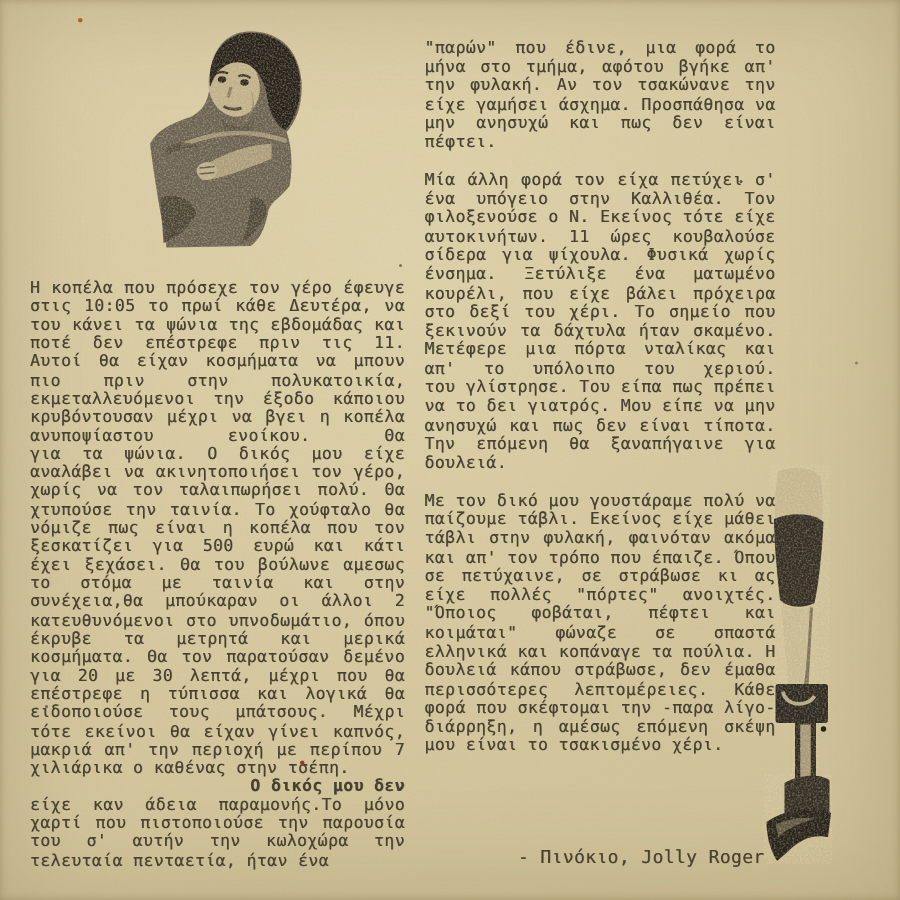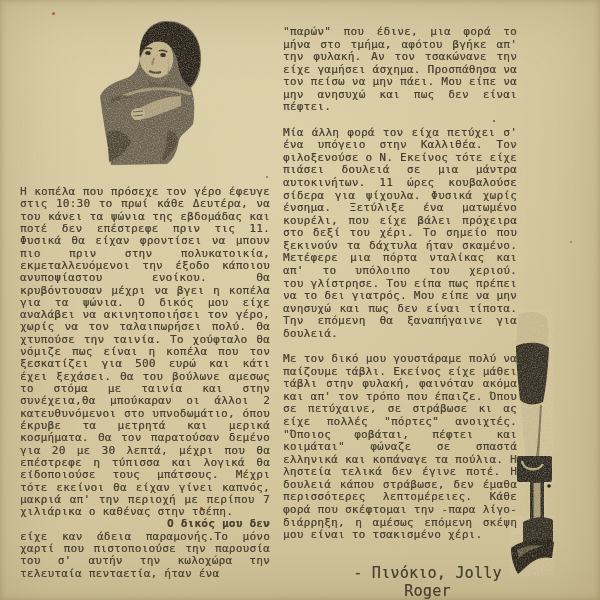--- a/index.html
+++ b/index.html
@@ -34,21 +34,21 @@
     line-height:var(--lh);
     text-align:justify;
     text-align-last:justify;
   }
   .tline.last{text-align-last:left;}
   .tline.first-right{text-align-last:right;font-weight:bold;}
   .signature{
     position:absolute;left:283px;top:564px;width:234px;
     box-sizing:border-box;padding-left:55px;
     text-align:center;
-    color:#463f30;font-size:15px;letter-spacing:0.25px;
+    color:#463f30;font-size:12px;letter-spacing:0.25px;
     text-shadow:0.3px 0 0.3px rgba(70,63,48,0.55);
   }
   .photo{position:absolute;pointer-events:none;}
   .photo-child{left:97px;top:12px;width:112px;height:154px;}
   .photo-leg{left:505px;top:310px;width:56px;height:268px;}
   .speck{position:absolute;border-radius:50%;pointer-events:none;}
   .sp1{left:52px; top:12px; width:3px;height:3px;background:#b06030;}
   .sp2{left:200px;top:507px;width:3px;height:3px;background:#9e3524;}
   .sp3{left:493px;top:120px;width:2px;height:2px;background:#5c5340;}
   .sp4{left:266px;top:176px;width:2px;height:2px;background:#7a6f55;}
@@ -137,28 +137,28 @@
       <path d="M6,238 C16,230 40,226 49,232 L47,248 C36,246 28,250 20,258 L13,264 C8,256 6,246 6,238 Z" fill="#272219"></path>
       <path d="M12,240 C20,236 30,234 38,236 C30,238 20,242 14,248 Z" fill="#9a8d6d" opacity="0.5"></path>
 
       <rect width="56" height="268" filter="url(#lg)" clip-path="url(#lsc)" opacity="0.5"></rect>
     </svg>
   </div>
 
   <div class="col col-left">
       <div class="para">
         <div class="tline">Η κοπέλα που πρόσεχε τον γέρο έφευγε</div>
-        <div class="tline">στις 10:30 το πρωί κάθε Δευτέρα, να</div>
+        <div class="tline">στις 10:05 το πρωί κάθε Δευτέρα, να</div>
         <div class="tline">του κάνει τα ψώνια της εβδομάδας και</div>
         <div class="tline">ποτέ δεν επέστρεφε πριν τις 11.</div>
-        <div class="tline">Φυσικά θα είχαν φροντίσει να μπουν</div>
+        <div class="tline">Αυτοί θα είχαν κοσμήματα να μπουν</div>
         <div class="tline">πιο πριν στην πολυκατοικία,</div>
         <div class="tline">εκμεταλλευόμενοι την έξοδο κάποιου</div>
+        <div class="tline">κρυβόντουσαν μέχρι να βγει η κοπέλα</div>
         <div class="tline">ανυποψίαστου ενοίκου. Θα</div>
-        <div class="tline">κρυβόντουσαν μέχρι να βγει η κοπέλα</div>
         <div class="tline">για τα ψώνια. Ο δικός μου είχε</div>
         <div class="tline">αναλάβει να ακινητοποιήσει τον γέρο,</div>
         <div class="tline">χωρίς να τον ταλαιπωρήσει πολύ. Θα</div>
         <div class="tline">χτυπούσε την ταινία. Το χούφταλο θα</div>
         <div class="tline">νόμιζε πως είναι η κοπέλα που τον</div>
         <div class="tline">ξεσκατίζει για 500 ευρώ και κάτι</div>
         <div class="tline">έχει ξεχάσει. Θα του βούλωνε αμεσως</div>
         <div class="tline">το στόμα με ταινία και στην</div>
         <div class="tline">συνέχεια,θα μπούκαραν οι άλλοι 2</div>
         <div class="tline">κατευθυνόμενοι στο υπνοδωμάτιο, όπου</div>
@@ -178,29 +178,27 @@
         <div class="tline">του σ' αυτήν την κωλοχώρα την</div>
         <div class="tline last">τελευταία πενταετία, ήταν ένα</div>
       </div>
     </div>
   <div class="col col-right">
       <div class="para">
         <div class="tline">"παρών" που έδινε, μια φορά το</div>
         <div class="tline">μήνα στο τμήμα, αφότου βγήκε απ'</div>
         <div class="tline">την φυλακή. Αν τον τσακώνανε την</div>
         <div class="tline">είχε γαμήσει άσχημα. Προσπάθησα να</div>
-        <div class="tline">τον πείσω να μην πάει. Μου είπε να</div>
         <div class="tline">μην ανησυχώ και πως δεν είναι</div>
         <div class="tline last">πέφτει.</div>
       </div>
       <div class="para">
         <div class="tline">Μία άλλη φορά τον είχα πετύχει σ'</div>
         <div class="tline">ένα υπόγειο στην Καλλιθέα. Τον</div>
         <div class="tline">φιλοξενούσε ο Ν. Εκείνος τότε είχε</div>
-        <div class="tline">πιάσει δουλειά σε μια μάντρα</div>
         <div class="tline">αυτοκινήτων. 11 ώρες κουβαλούσε</div>
         <div class="tline">σίδερα για ψίχουλα. Φυσικά χωρίς</div>
         <div class="tline">ένσημα. Ξετύλιξε ένα ματωμένο</div>
         <div class="tline">κουρέλι, που είχε βάλει πρόχειρα</div>
         <div class="tline">στο δεξί του χέρι. Το σημείο που</div>
         <div class="tline">ξεκινούν τα δάχτυλα ήταν σκαμένο.</div>
         <div class="tline">Μετέφερε μια πόρτα νταλίκας και</div>
         <div class="tline">απ' το υπόλοιπο του χεριού.</div>
         <div class="tline">του γλίστρησε. Του είπα πως πρέπει</div>
         <div class="tline">να το δει γιατρός. Μου είπε να μην</div>
@@ -211,21 +209,20 @@
       <div class="para">
         <div class="tline">Με τον δικό μου γουστάραμε πολύ να</div>
         <div class="tline">παίζουμε τάβλι. Εκείνος είχε μάθει</div>
         <div class="tline">τάβλι στην φυλακή, φαινόταν ακόμα</div>
         <div class="tline">και απ' τον τρόπο που έπαιζε. Όπου</div>
         <div class="tline">σε πετύχαινε, σε στράβωσε κι ας</div>
         <div class="tline">είχε πολλές "πόρτες" ανοιχτές.</div>
         <div class="tline">"Όποιος φοβάται, πέφτει και</div>
         <div class="tline">κοιμάται" φώναζε σε σπαστά</div>
         <div class="tline">ελληνικά και κοπάναγε τα πούλια. Η</div>
-        <div class="tline">ληστεία τελικά δεν έγινε ποτέ. Η</div>
         <div class="tline">δουλειά κάπου στράβωσε, δεν έμαθα</div>
         <div class="tline">περισσότερες λεπτομέρειες. Κάθε</div>
         <div class="tline">φορά που σκέφτομαι την -παρα λίγο-</div>
         <div class="tline">διάρρηξη, η αμέσως επόμενη σκέψη</div>
         <div class="tline last">μου είναι το τσακισμένο χέρι.</div>
       </div>
     </div>
 
   <div class="signature">- Πινόκιο, Jolly Roger</div>
 

